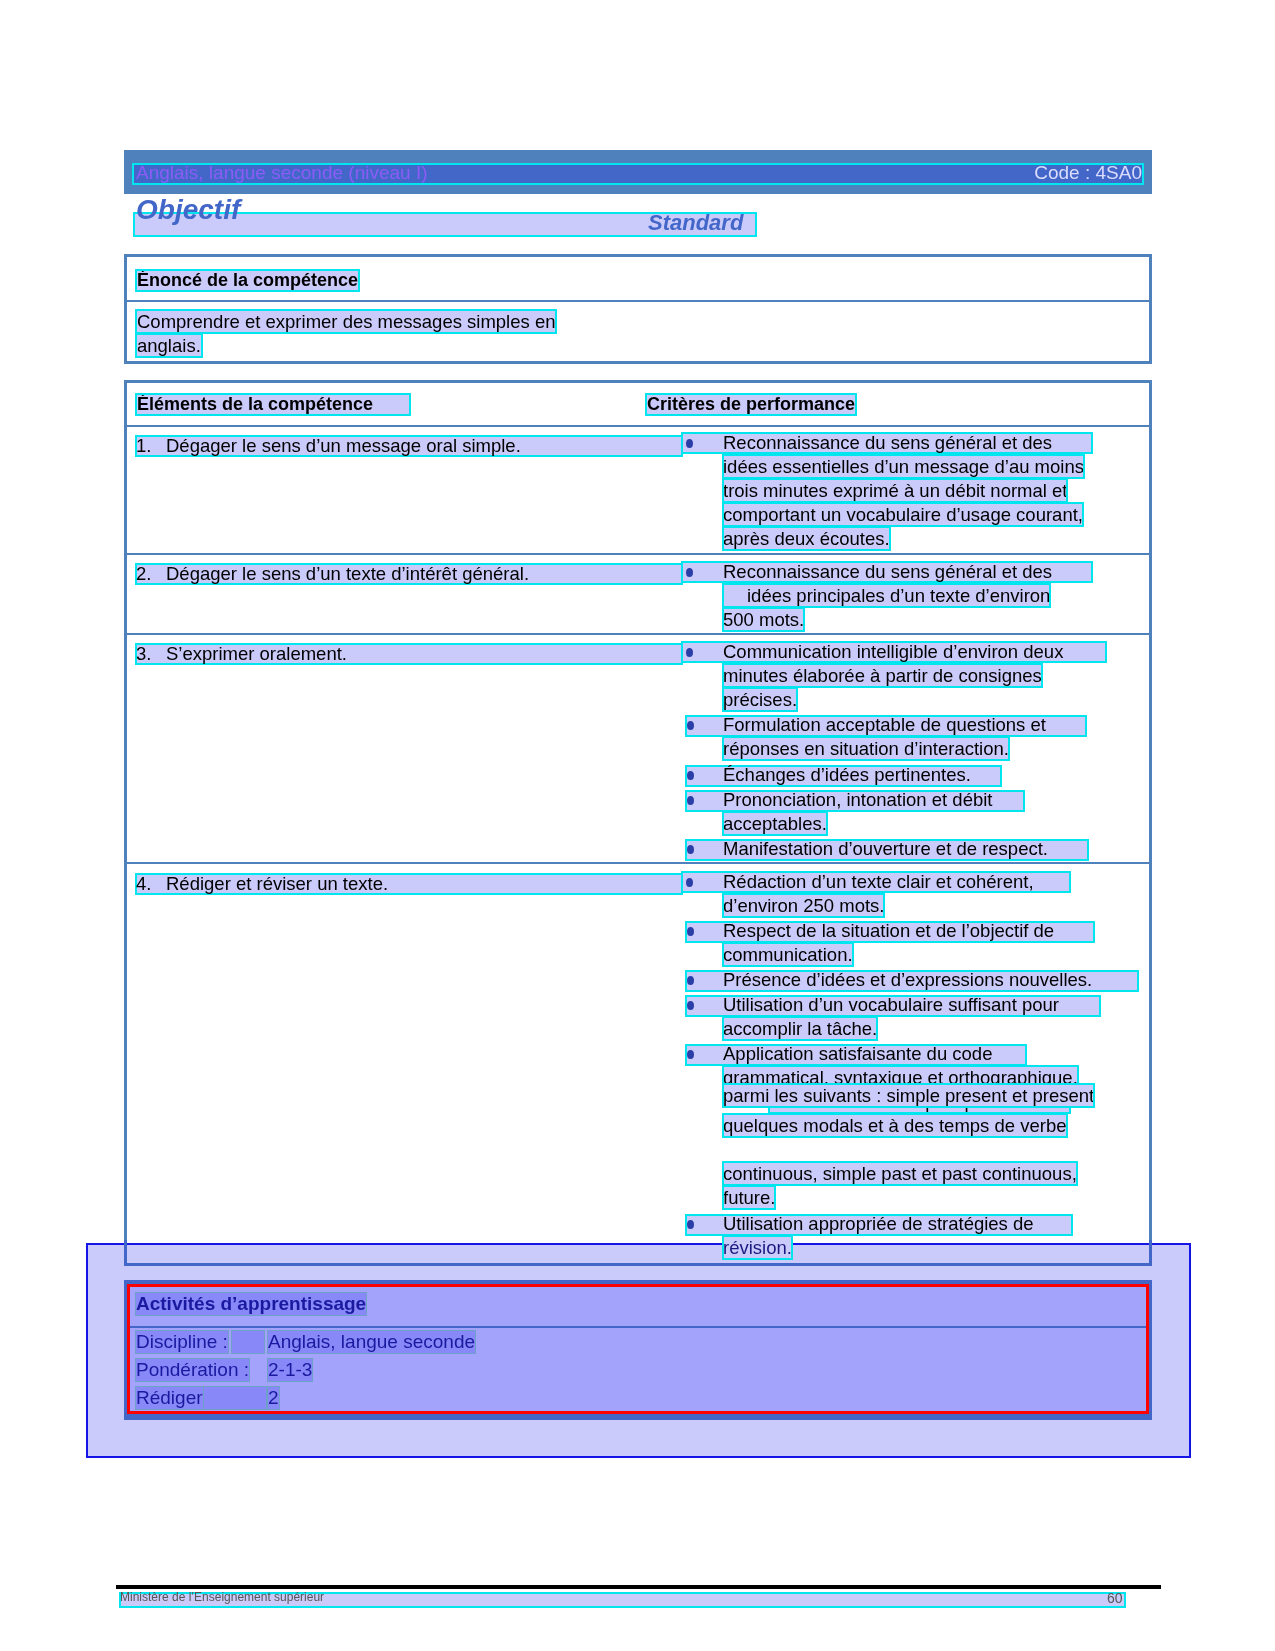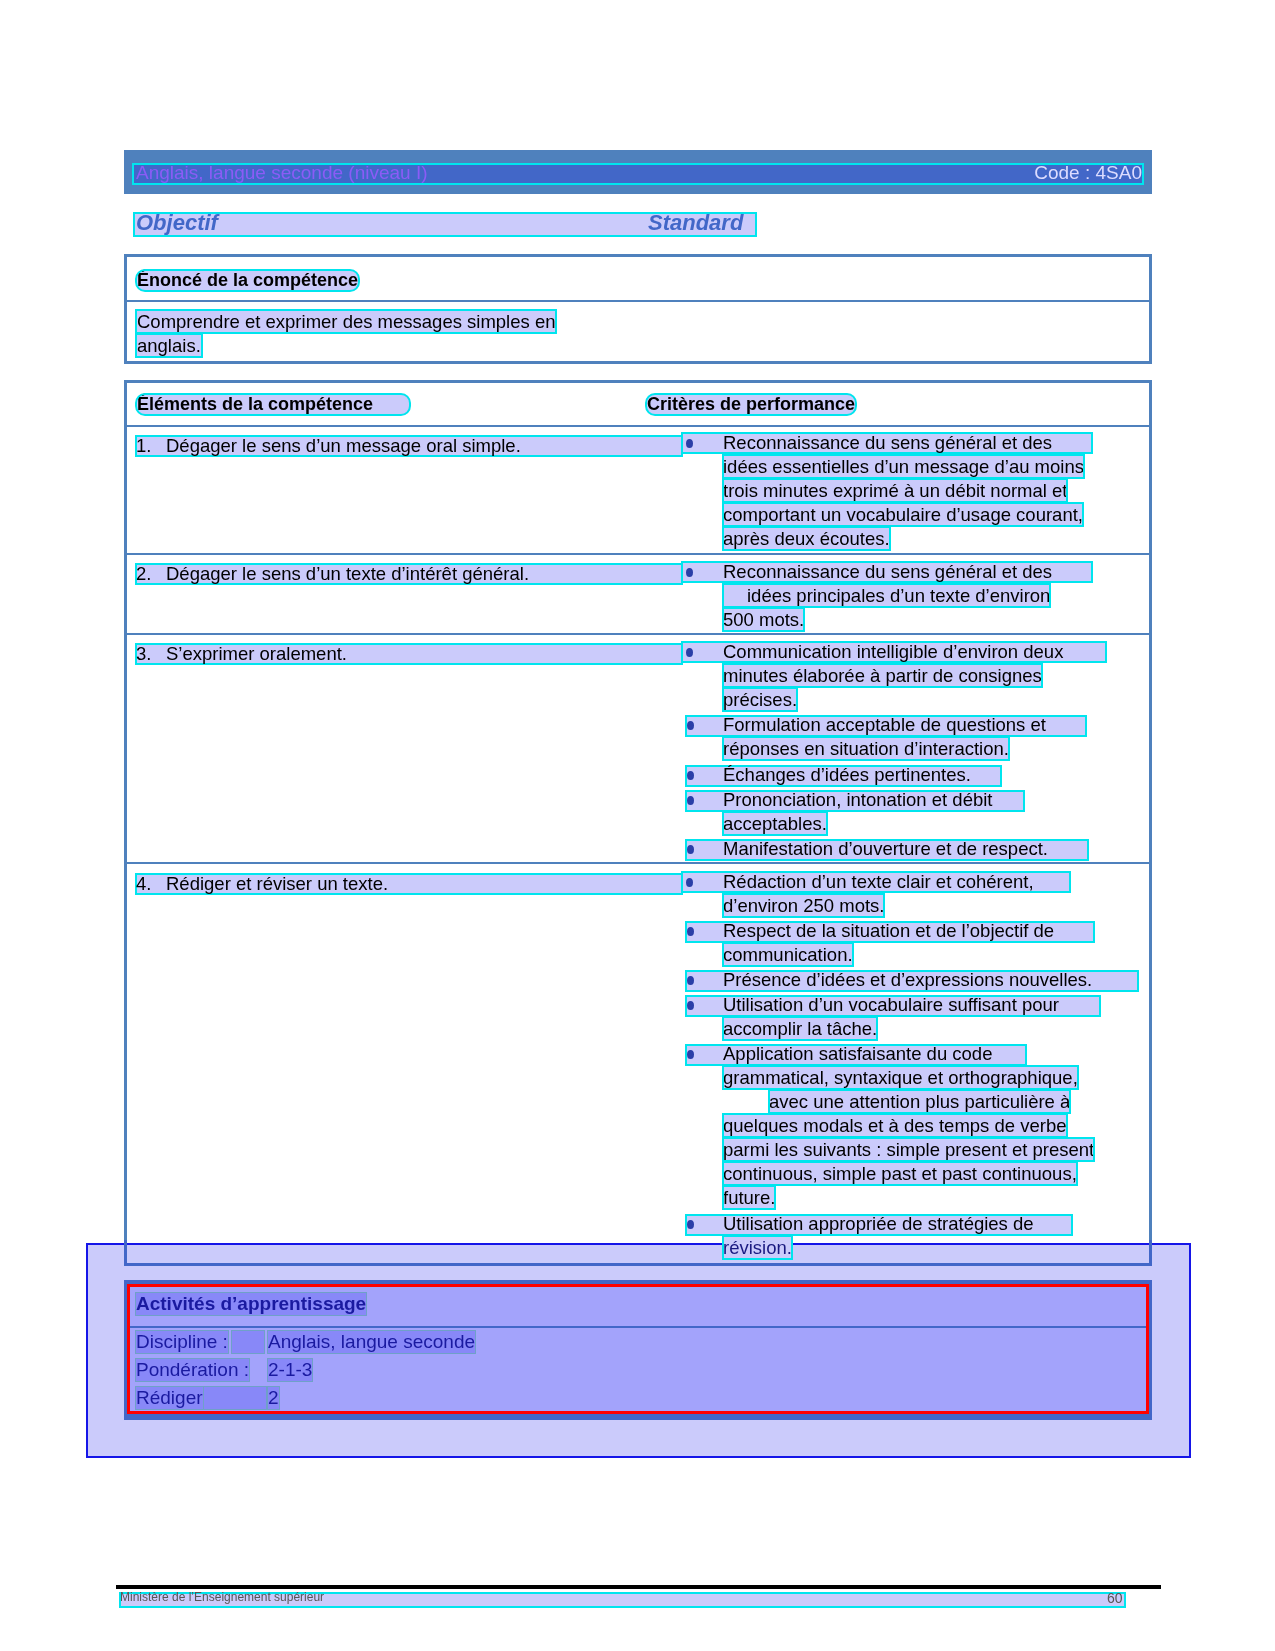--- a/index.html
+++ b/index.html
@@ -6,26 +6,26 @@
   body { width: 1275px; height: 1651px; background: #ffffff; position: relative; font-family: "Liberation Sans", sans-serif; color: #000; overflow: hidden; }
   .abs { position: absolute; }
   .hl { background: #cbcbfb; outline: 2px solid #00e5ee; outline-offset: -1px; }
   
   #hdr { left: 124px; top: 150px; width: 1028px; height: 44px; background: #4f81bd; }
   #hdr-inner { left: 134px; top: 165px; width: 1008px; height: 18px; background: #4267c8; outline: 2px solid #00e5ee; }
   #hdr-title { left: 136px; top: 162px; font-size: 19px; color: #8b5cf6; white-space: nowrap; }
   #hdr-code { right: 133px; top: 162px; font-size: 19px; color: #dcdcff; white-space: nowrap; }
   
   #objstd { left: 134px; top: 213px; width: 622px; height: 23px; }
-  #obj { left: 136px; top: 210px; font-size: 22px; font-weight: bold; font-style: italic; color: #4267c8; }
+  #obj { left: 136px; top: 194px; font-size: 28px; font-weight: bold; font-style: italic; color: #4267c8; }
   #std { left: 648px; top: 210px; font-size: 22px; font-weight: bold; font-style: italic; color: #4267c8; }
   
   #box1 { left: 124px; top: 254px; width: 1028px; height: 110px; border: 3px solid #4f81bd; }
   #box1-div { left: 127px; top: 300px; width: 1022px; height: 2px; background: #4f81bd; }
-  .bold18 { font-size: 18px; font-weight: bold; color: #000; white-space: nowrap; border-radius: 9px; }
+  .bold18 { font-size: 18px; font-weight: bold; color: #000; white-space: nowrap; }
   .t18 { font-size: 18.5px; color: #000; white-space: nowrap; line-height: 23px; text-align: center; }
   
   #box2 { left: 124px; top: 380px; width: 1028px; height: 886px; border: 3px solid #4f81bd; }
   .hdiv { left: 127px; width: 1022px; height: 2px; background: #4f81bd; }
   .bullet { width: 7px; height: 9px; border-radius: 50%; background: #2b3fa8; }
   
   #actOuter { left: 86px; top: 1243px; width: 1105px; height: 215px; background: #cbcbfb; border: 2px solid #1515e8; }
   #actBox { left: 124px; top: 1280px; width: 1028px; height: 140px; background: #4267c8; }
   #actInner { left: 127px; top: 1284px; width: 1022px; height: 130px; background: #a3a3fb; border: 3px solid #ff0000; }
   #actDiv { left: 130px; top: 1326px; width: 1016px; height: 2px; background: #4267c8; }
@@ -130,21 +130,21 @@
 <div class="abs bullet" style="left:687px; top:1001px;"></div>
 <div class="abs t18" style="left:723px; top:993px;">Utilisation d’un vocabulaire suffisant pour</div>
 <div class="abs hl t18" style="left:723px; top:1017px;">accomplir la tâche.</div>
 
 <div class="abs hl" style="left:686px; top:1045px; width:340px; height:20px;"></div>
 <div class="abs bullet" style="left:687px; top:1050px;"></div>
 <div class="abs t18" style="left:723px; top:1042px;">Application satisfaisante du code</div>
 <div class="abs hl t18" style="left:723px; top:1066px;">grammatical, syntaxique et orthographique,</div>
 <div class="abs hl t18" style="left:723px; top:1090px;margin-left:46px;">avec une attention plus particulière à</div>
 <div class="abs hl t18" style="left:723px; top:1114px;">quelques modals et à des temps de verbe</div>
-<div class="abs hl t18" style="left:723px; top:1138px;">parmi les suivants : simple present et present</div>
+<div class="abs hl t18" style="left:723px; top:1084px;">parmi les suivants : simple present et present</div>
 <div class="abs hl t18" style="left:723px; top:1162px;">continuous, simple past et past continuous,</div>
 <div class="abs hl t18" style="left:723px; top:1186px;">future.</div>
 
 <div class="abs" id="actOuter"></div>
 
 <div class="abs hl" style="left:686px; top:1215px; width:386px; height:20px;"></div>
 <div class="abs bullet" style="left:687px; top:1220px;"></div>
 <div class="abs t18" style="left:723px; top:1212px;">Utilisation appropriée de stratégies de</div>
 <div class="abs hl t18" style="left:723px; top:1236px; color:#1a1a80;">révision.</div>
 

